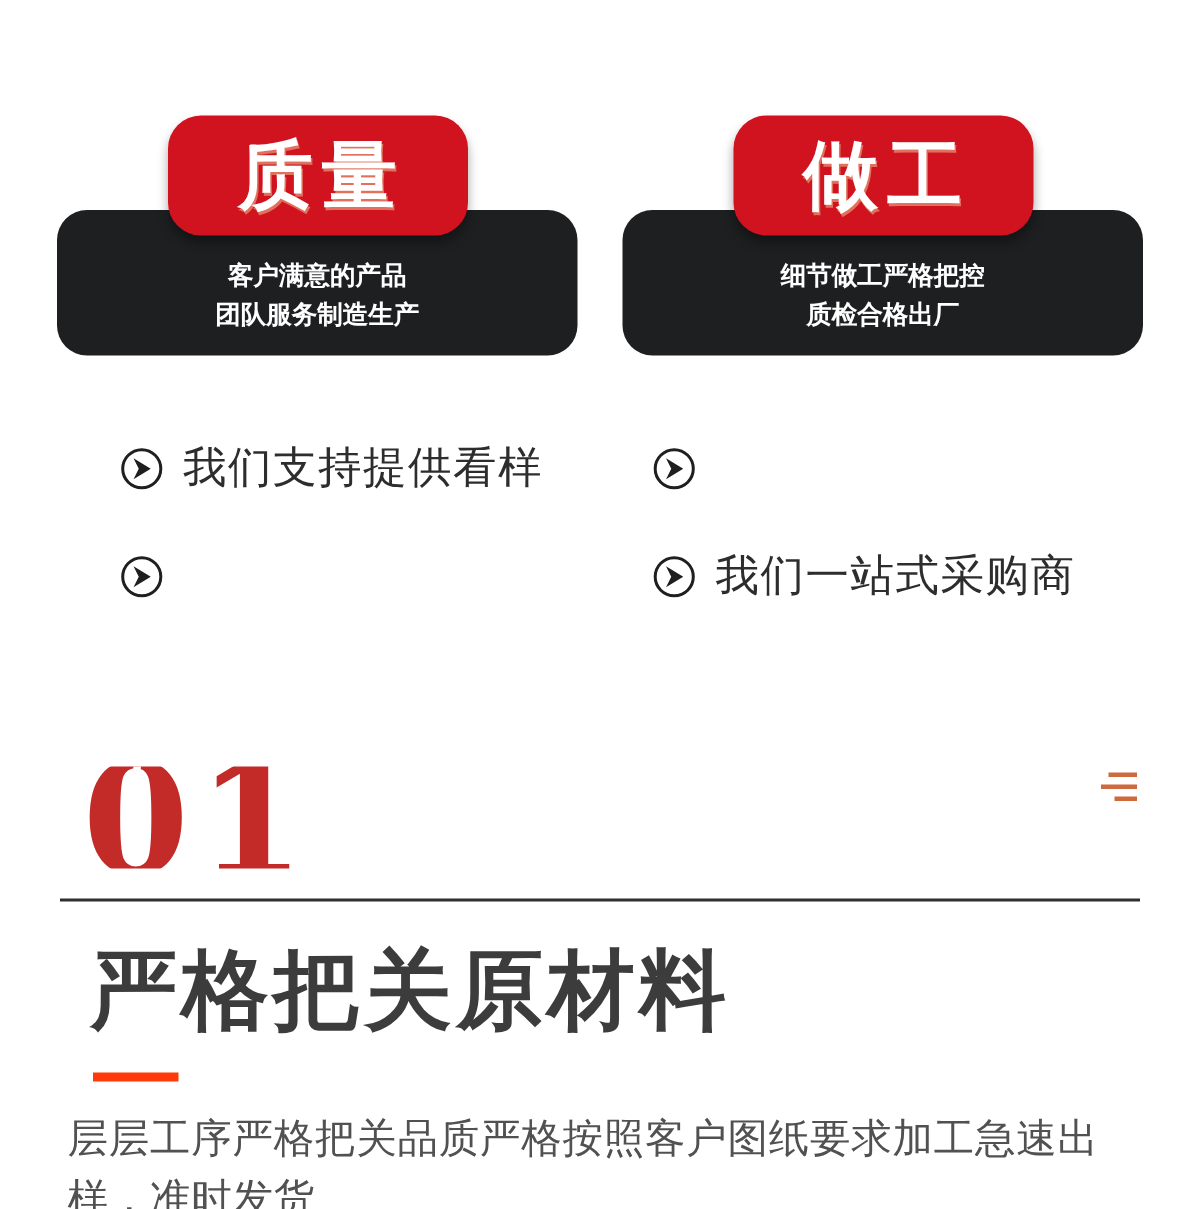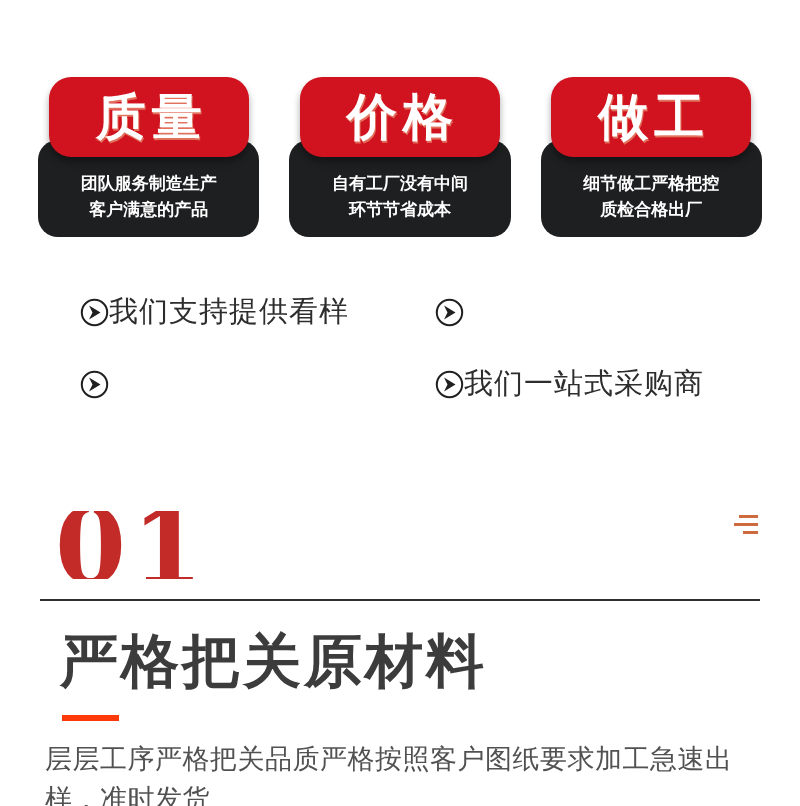--- a/index.html
+++ b/index.html
@@ -50,20 +50,21 @@
   }
   
   .features {
     margin: 55px 0 0 80px;
     display: grid;
     grid-template-columns: 355px auto;
     row-gap: 32px;
   }
   .feature {
     display: flex; align-items: center;
+    gap: 13px;
     font-size: 29px;
     color: #2d2d2d;
     letter-spacing: 1px;
   }
   .feature svg { flex: 0 0 auto; display: block; }
   
   .section-head {
     position: relative;
     margin-top: 107px;
     height: 88px;
@@ -134,29 +135,22 @@
     letter-spacing: 0.5px;
   }
 </style>
 </head>
 <body>
 
 <div class="cards-row">
   <div class="card">
     <div class="badge">质量</div>
     <div class="panel">
+      <span>客户满意的产品</span>
       <span>团队服务制造生产</span>
-      <span>客户满意的产品</span>
-    </div>
-  </div>
-  <div class="card">
-    <div class="badge">价格</div>
-    <div class="panel">
-      <span>自有工厂没有中间</span>
-      <span>环节节省成本</span>
     </div>
   </div>
   <div class="card">
     <div class="badge">做工</div>
     <div class="panel">
       <span>细节做工严格把控</span>
       <span>质检合格出厂</span>
     </div>
   </div>
 </div>

